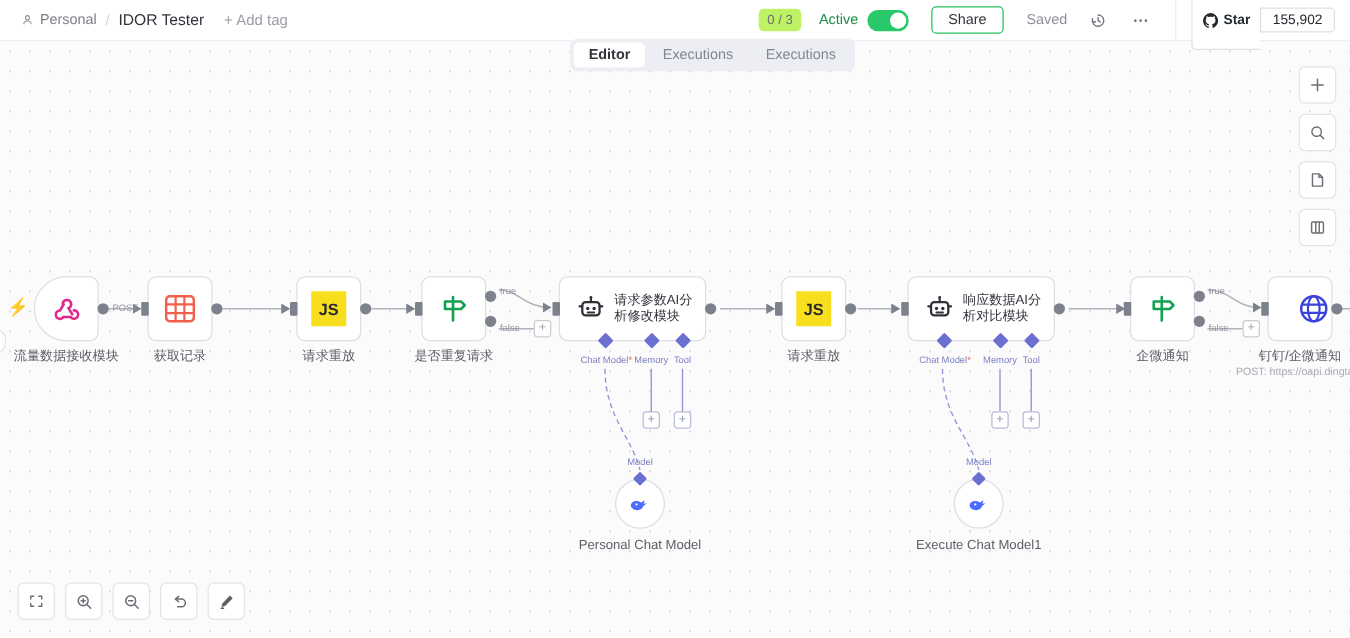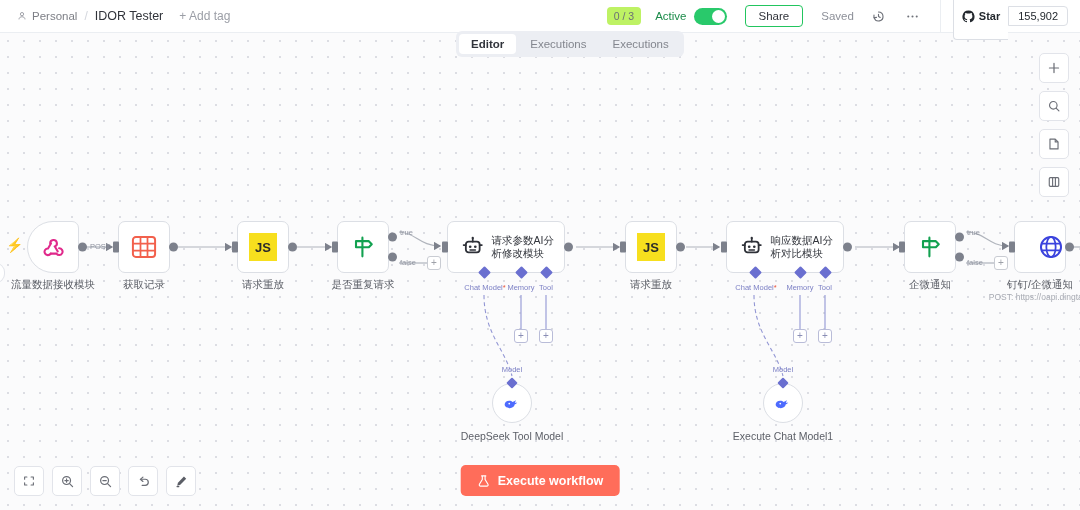--- a/index.html
+++ b/index.html
@@ -482,21 +482,21 @@
     <div class="node-sublabel">POST: https://oapi.dingtalk.</div>
   </div>
 
   <div class="model-node" style="left:492px; top:350px;">
     <div class="model-top-port"></div>
     <div class="model-top-label">Model</div>
     <svg width="22" height="22" viewBox="0 0 24 24">
       <path d="M4 13.6c0-2.4 2.2-4.1 4.9-4.1 1.7 0 2.8.5 3.9 1.3 1.3-.2 2.3-.9 3-2 .2 1.3-.1 2.3-.7 3.1l2.6-.4c-.7 1.1-1.6 1.8-2.8 2.2-.3 2.3-2.5 3.9-5.3 3.9-3 0-5.6-1.8-5.6-4Z" fill="#4d6bfe"></path>
       <circle cx="9" cy="12.6" r="0.95" fill="#fff"></circle>
     </svg>
-    <div class="model-label">DeepSeek Tool Model</div>
+    <div class="model-label">Personal Chat Model</div>
   </div>
 
   <div class="model-node" style="left:763px; top:350px;">
     <div class="model-top-port"></div>
     <div class="model-top-label">Model</div>
     <svg width="22" height="22" viewBox="0 0 24 24">
       <path d="M4 13.6c0-2.4 2.2-4.1 4.9-4.1 1.7 0 2.8.5 3.9 1.3 1.3-.2 2.3-.9 3-2 .2 1.3-.1 2.3-.7 3.1l2.6-.4c-.7 1.1-1.6 1.8-2.8 2.2-.3 2.3-2.5 3.9-5.3 3.9-3 0-5.6-1.8-5.6-4Z" fill="#4d6bfe"></path>
       <circle cx="9" cy="12.6" r="0.95" fill="#fff"></circle>
     </svg>
     <div class="model-label">Execute Chat Model1</div>
@@ -556,21 +556,14 @@
       </svg>
     </div>
     <div class="bt-btn">
       <svg width="15" height="15" viewBox="0 0 16 16">
         <path d="M10.6 2.6 13 5l-6.6 6.6-3 .8.8-3z" fill="#5b5e66"></path>
         <path d="M3.2 13.4h2" stroke="#5b5e66" stroke-width="1.2" stroke-linecap="round"></path>
       </svg>
     </div>
   </div>
 
-  <button class="execute-btn">
-    <svg width="14" height="14" viewBox="0 0 16 16">
-      <path d="M6.4 2.2v4L3.1 11.8a1.4 1.4 0 0 0 1.2 2.1h7.4a1.4 1.4 0 0 0 1.2-2.1L9.6 6.2v-4" fill="none" stroke="#fff" stroke-width="1.3" stroke-linejoin="round"></path>
-      <path d="M5.6 2.2h4.8" stroke="#fff" stroke-width="1.3" stroke-linecap="round"></path>
-    </svg>
-    <span>Execute workflow</span>
-  </button>
 
 </div>
 
 </body></html>

